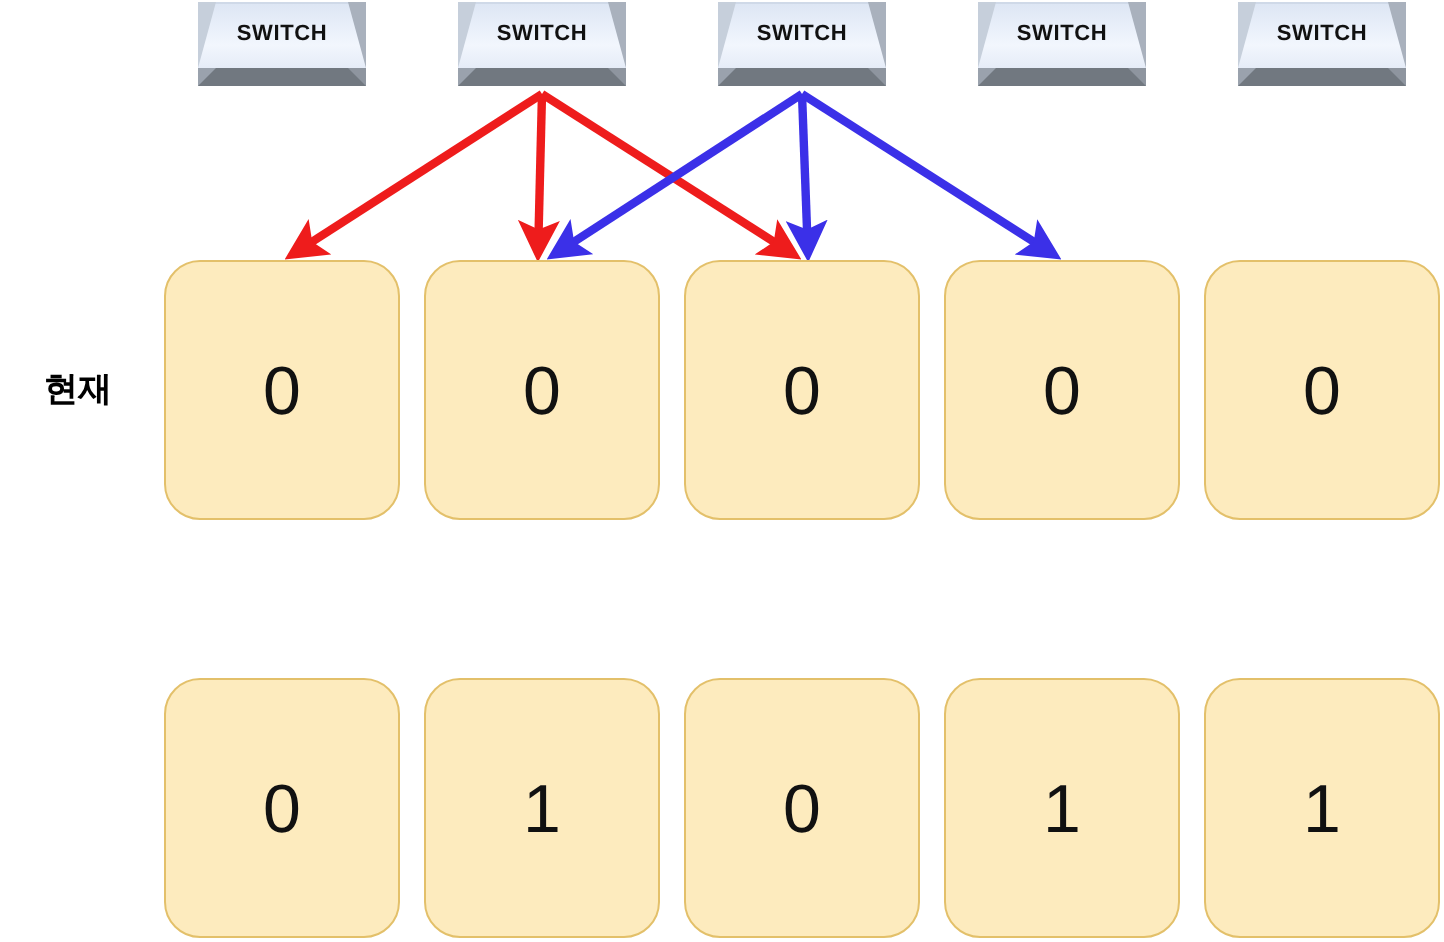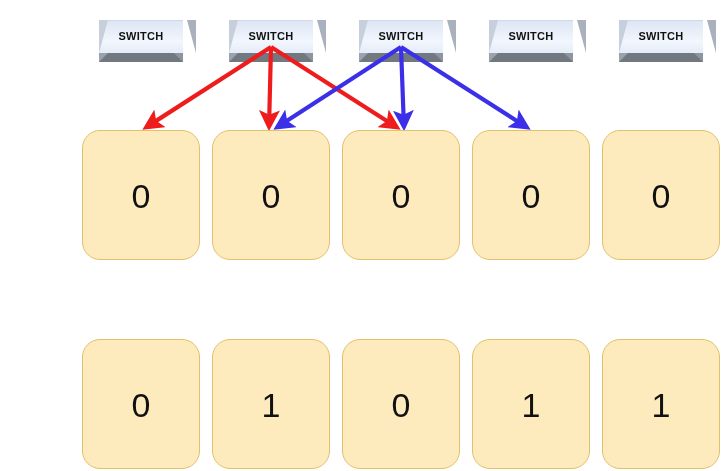--- a/index.html
+++ b/index.html
@@ -25,24 +25,23 @@
   
   .switch-row {
     position: absolute;
     left: 0;
     top: 0;
     width: 722px;
     height: 50px;
   }
   .switch {
     position: absolute;
-    top: 20px;
+    top: 1px;
     width: 84px;
     height: 41px;
-    padding-left: 13px;
   }
   .switch .sw-top {
     position: absolute;
     left: 0; top: 0;
     width: 84px;
     height: 33px;
     background: linear-gradient(180deg, #dde6f4 0%, #eaf0fa 38%, #f2f6fd 62%, #e4ebf7 100%);
     border-top: 1px solid #cfd9e8;
   }
   
@@ -202,20 +201,21 @@
     <g id="arrow-group">
         <line x1="271" y1="47" x2="152.570606278389" y2="123.13318167817852" stroke="#ee1c1c" stroke-width="4.2" marker-end="url(#head-red)"></line>
         <line x1="271" y1="47" x2="269.2221545128294" y2="119.002742230411" stroke="#ee1c1c" stroke-width="4.2" marker-end="url(#head-red)"></line>
         <line x1="271" y1="47" x2="390.41197099227185" y2="123.16039094782691" stroke="#ee1c1c" stroke-width="4.2" marker-end="url(#head-red)"></line>
         <line x1="401" y1="47" x2="283.55288753785993" y2="123.10572887546675" stroke="#3b30e8" stroke-width="4.2" marker-end="url(#head-blue)"></line>
         <line x1="401" y1="47" x2="403.6668950554111" y2="119.0061664960991" stroke="#3b30e8" stroke-width="4.2" marker-end="url(#head-blue)"></line>
         <line x1="401" y1="47" x2="520.4119709922718" y2="123.16039094782691" stroke="#3b30e8" stroke-width="4.2" marker-end="url(#head-blue)"></line>
       </g>
   </svg>
 
+  <div class="row-label" style="left:2px; top:183px">현재</div>
 
   <div class="cell" style="left:82px;  top:130px">
     <div class="val">0</div>
   </div>
   <div class="cell" style="left:212px; top:130px">
     <div class="val">0</div>
   </div>
   <div class="cell" style="left:342px; top:130px">
     <div class="val">0</div>
   </div>

